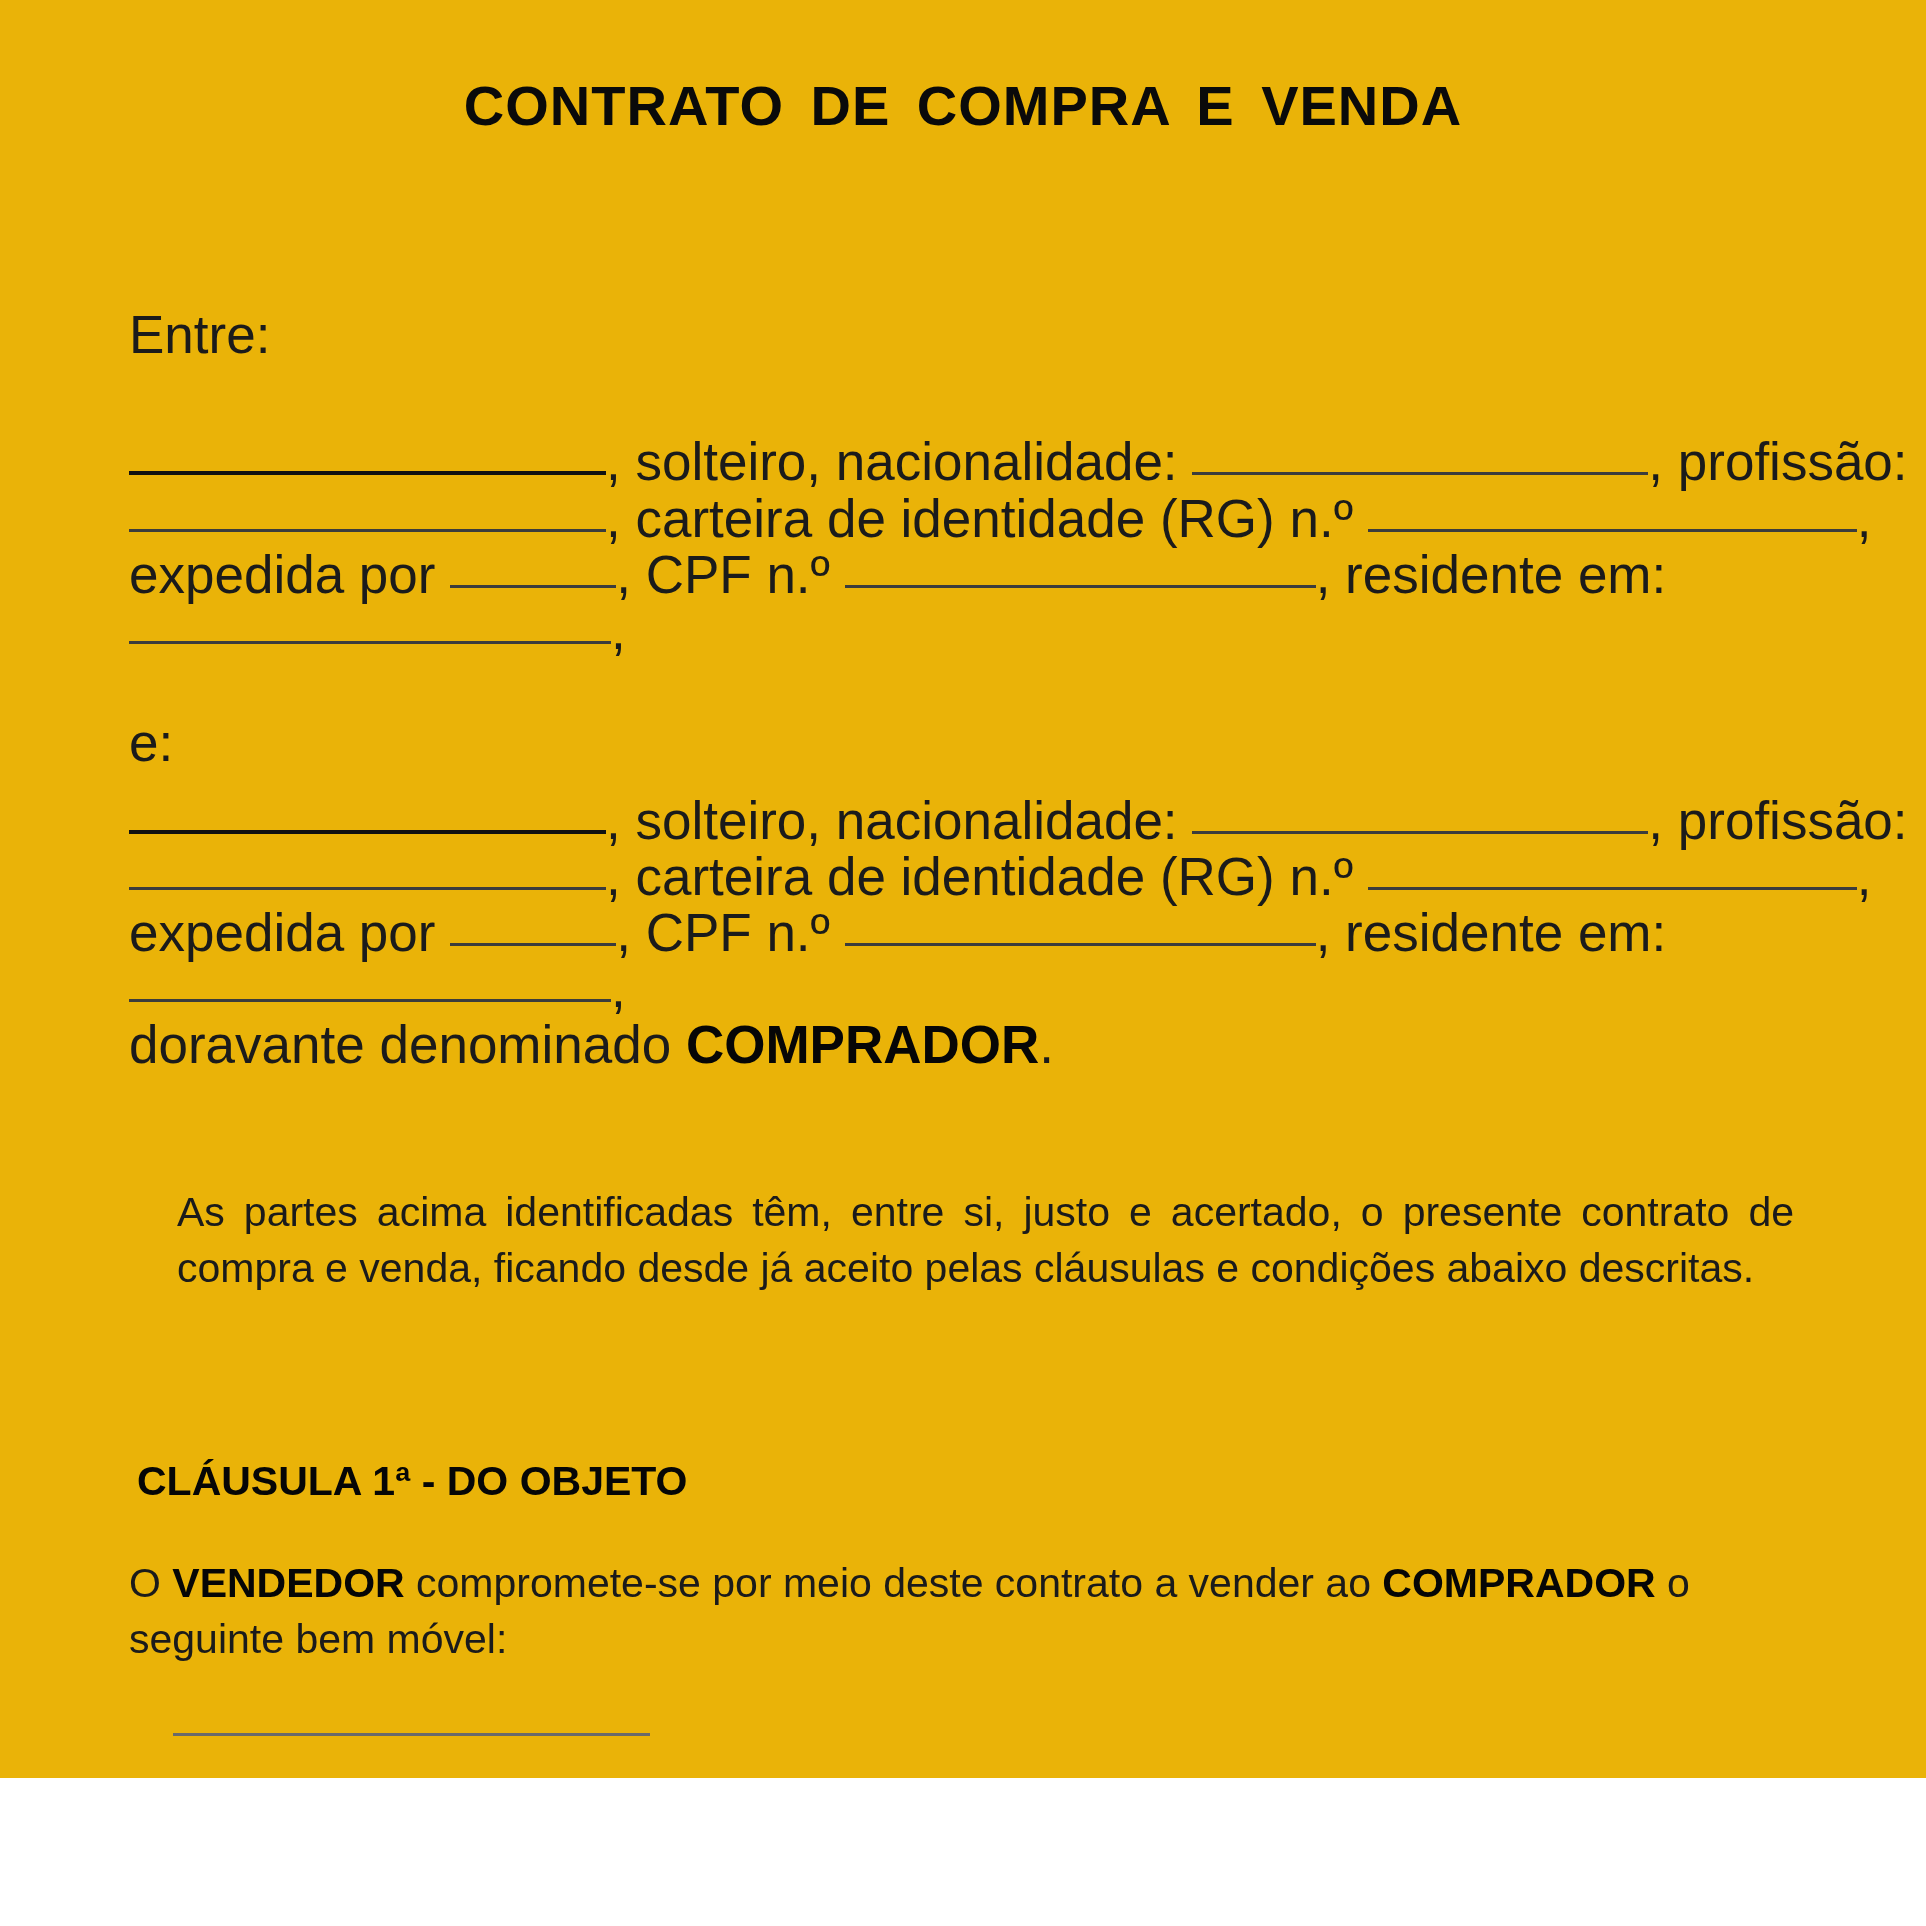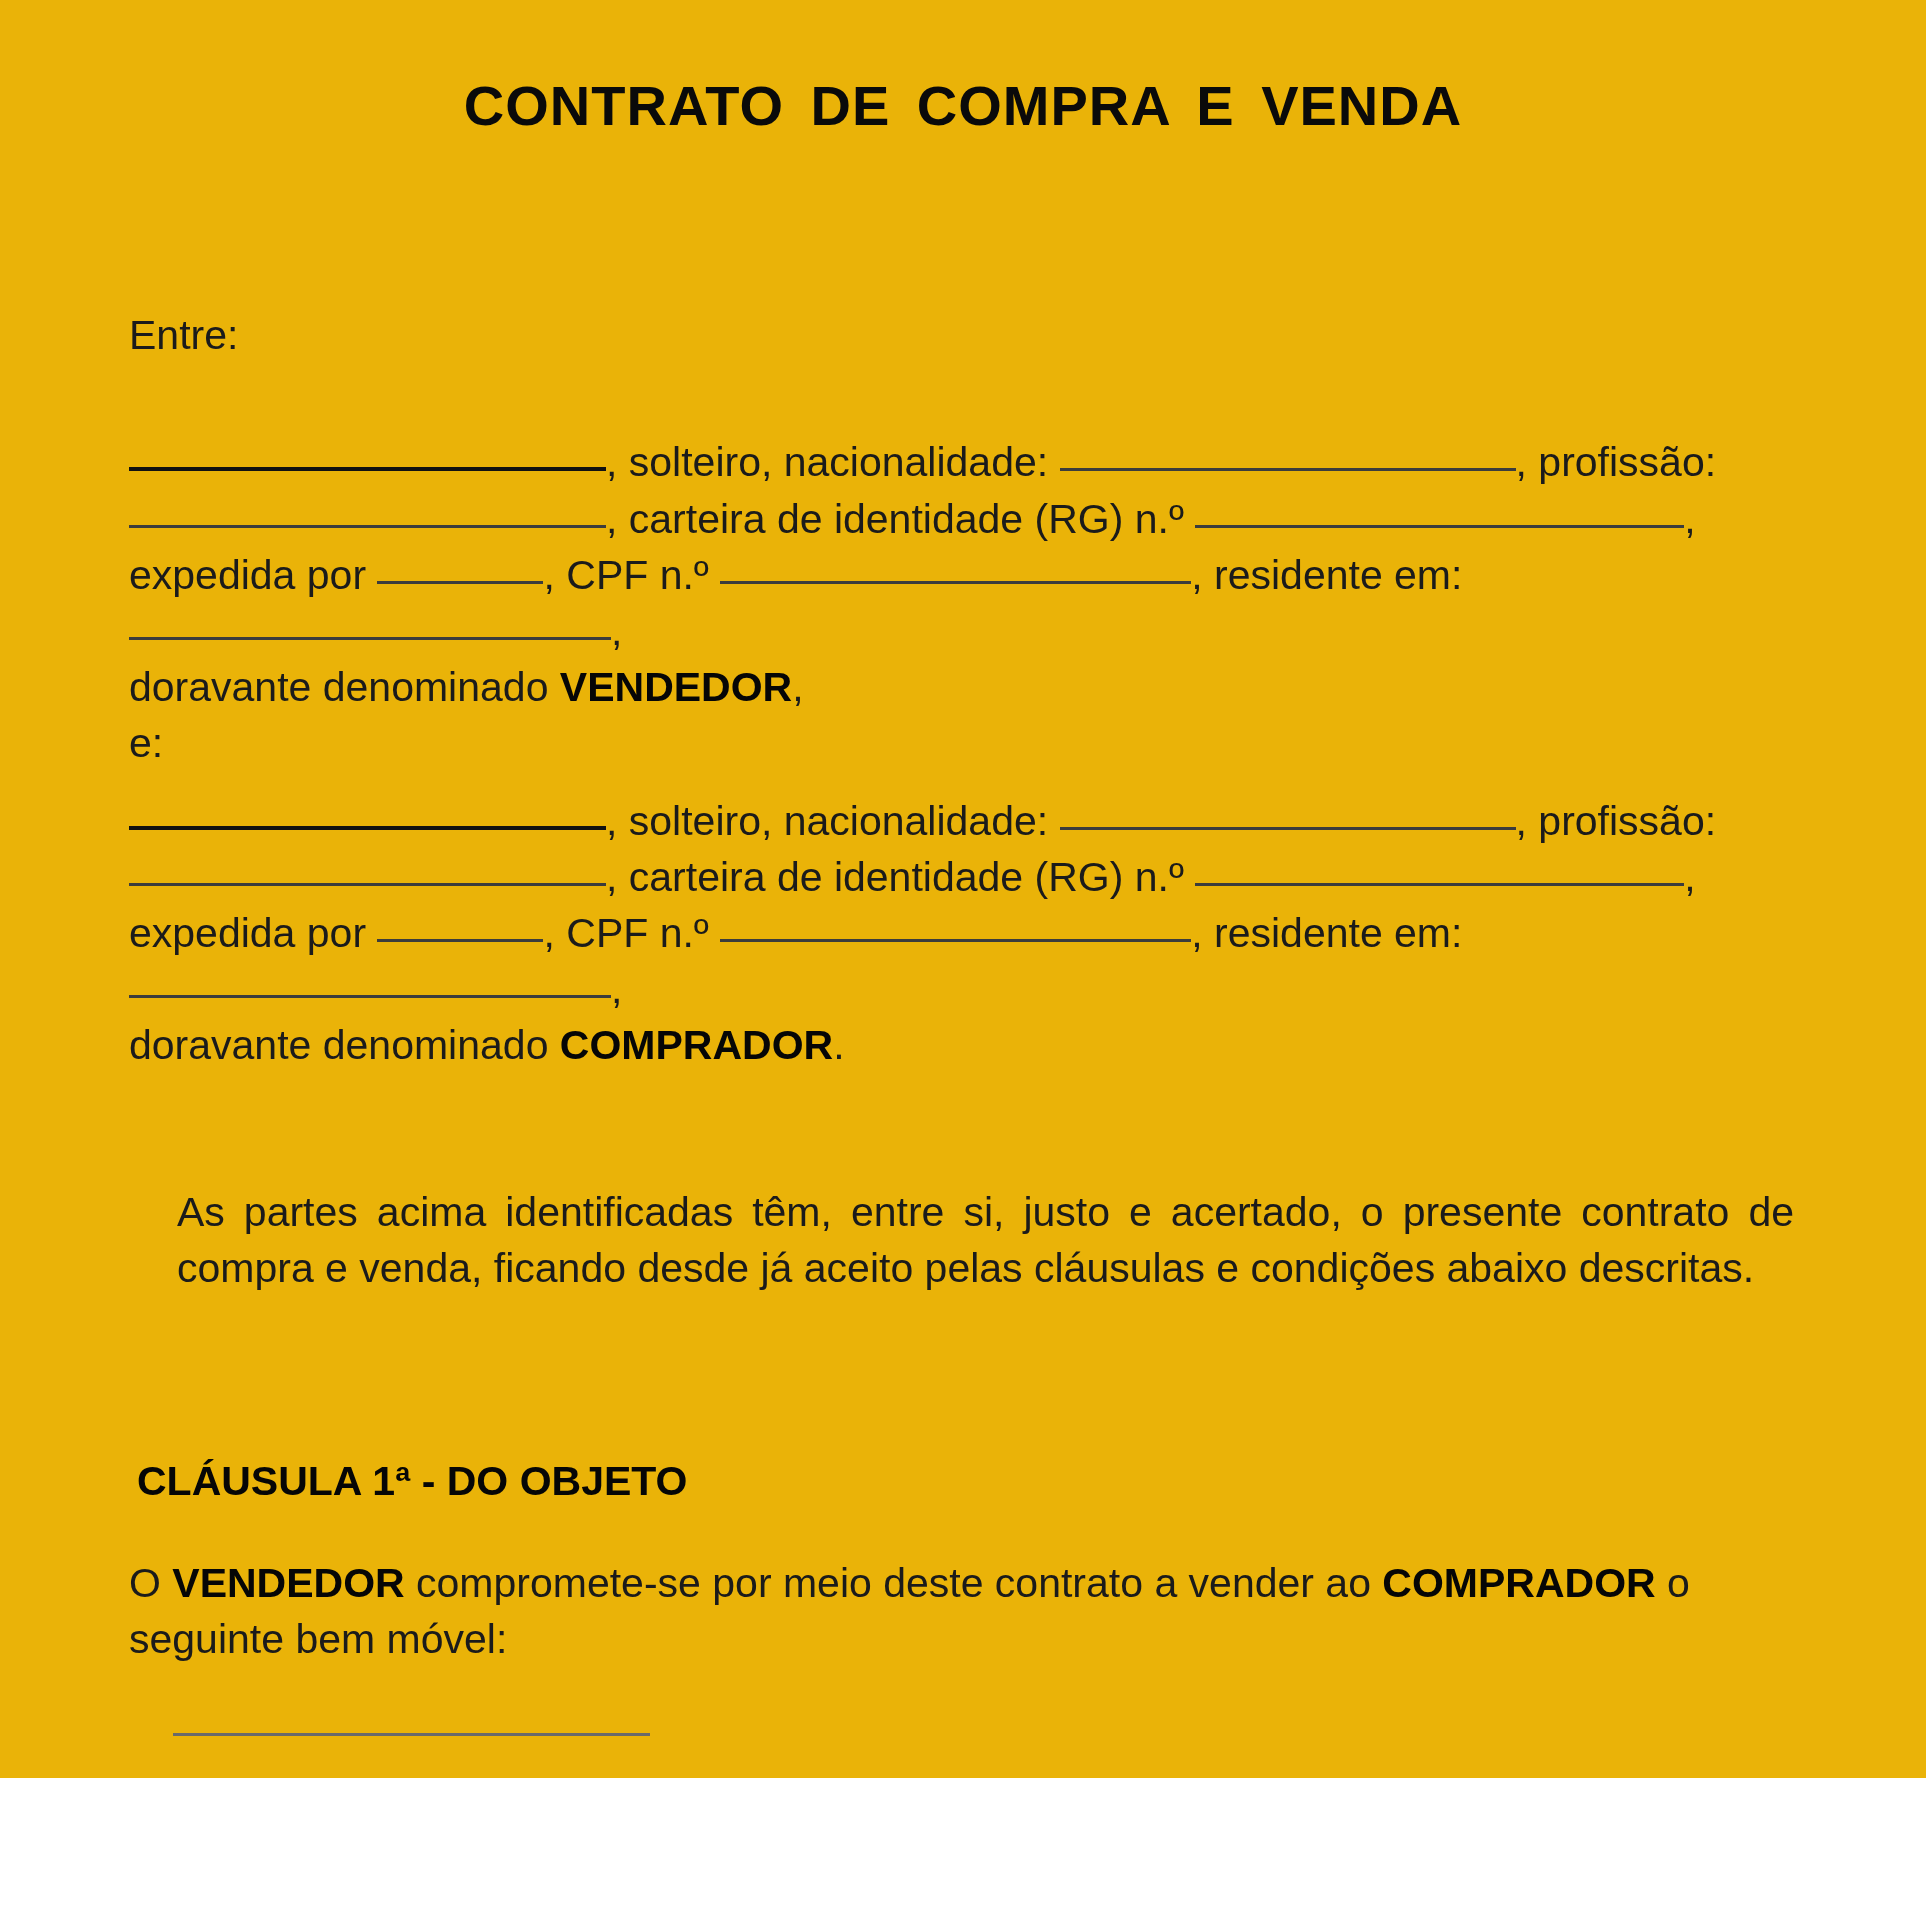--- a/index.html
+++ b/index.html
@@ -71,21 +71,21 @@
     font-weight: bold;
     line-height: 56px;
     color: #060606;
     margin: 8px;
   }
 
   
   .row {
     position: absolute;
     left: 129px;
-    font-size: 41px;
+    font-size: 53px;
     line-height: 56px;
     color: #1b1b1b;
     white-space: nowrap;
   }
 
   
   .blank {
     display: inline-block;
     vertical-align: baseline;
     border-bottom: 3.5px solid #3c3c3c;
@@ -126,23 +126,20 @@
   <div class="row" style="top:547px;">
     <span>expedida por</span>
     <span class="blank" style="width:166px;"></span><span>, CPF n.º</span>
     <span class="blank" style="width:471px;"></span><span>, residente em:</span>
   </div>
 
   <div class="row" style="top:603px;">
     <span class="blank" style="width:482px;"></span><span>,</span>
   </div>
 
-  <div class="row" style="top:659px;">
-    <span>doravante denominado </span><span class="bold">VENDEDOR</span><span>,</span>
-  </div>
 
   <div class="row" style="top:715px;">e:</div>
 
   <div class="row" style="top:793px;">
     <span class="blank dark" style="width:477px;"></span><span>, solteiro, nacionalidade:</span>
     <span class="blank" style="width:456px;"></span><span>, profissão:</span>
   </div>
 
   <div class="row" style="top:849px;">
     <span class="blank" style="width:477px;"></span><span>, carteira de identidade (RG) n.º</span>

